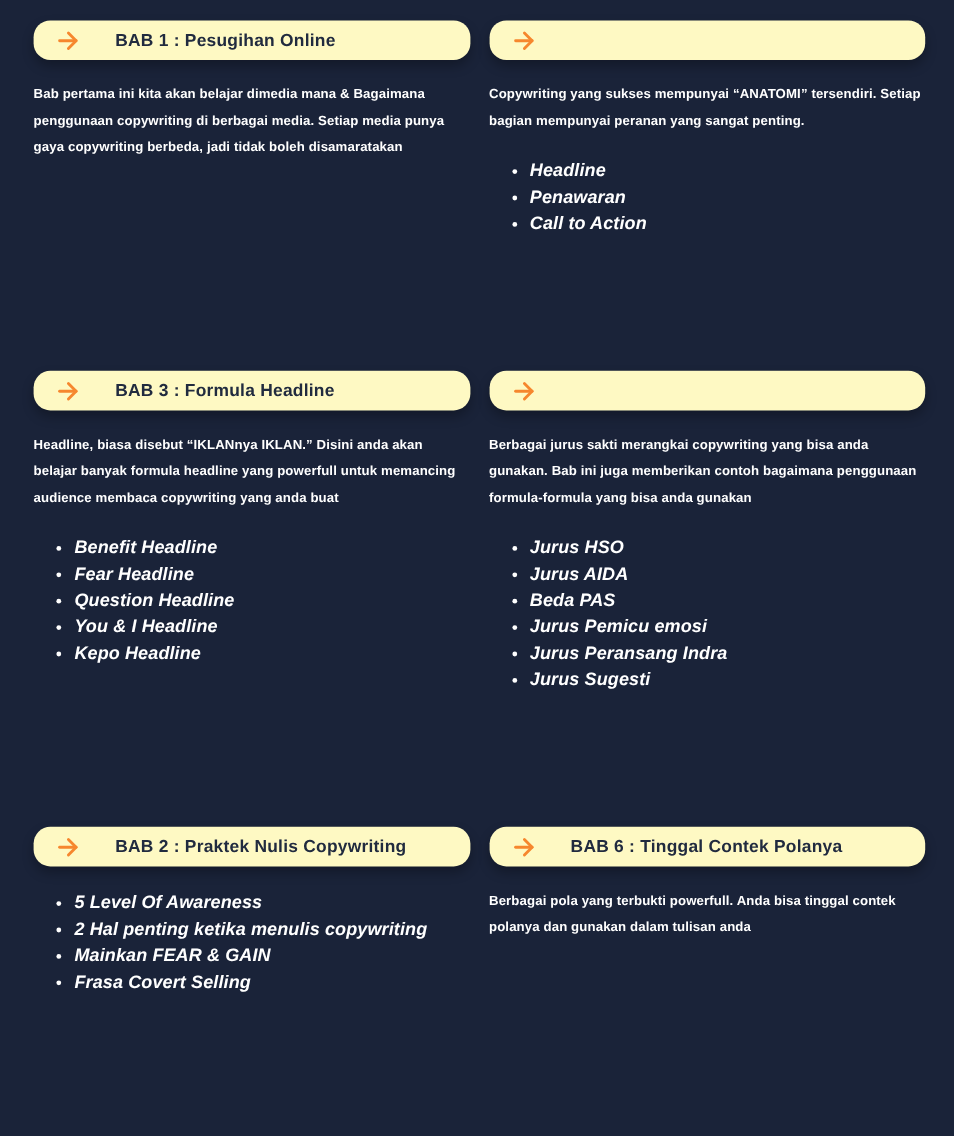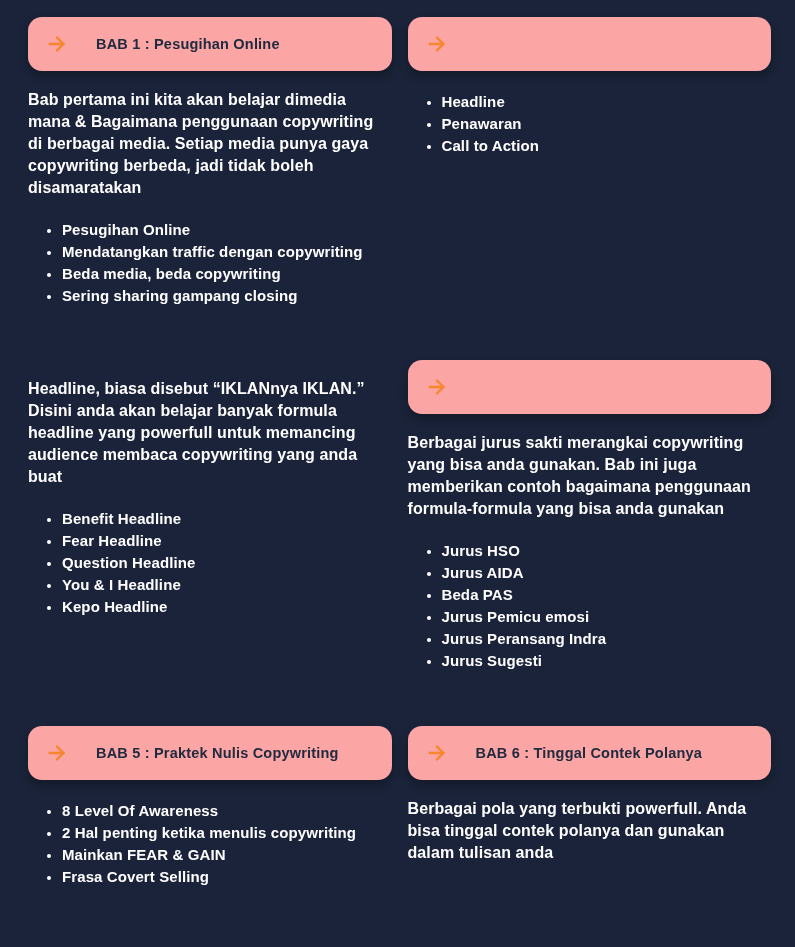--- a/index.html
+++ b/index.html
@@ -15,23 +15,23 @@
     background: #1A2339;
     display: grid;
     grid-template-columns: 1fr 1fr;
     column-gap: 16px;
     row-gap: 34px;
     align-items: start;
     padding: 17px 24px 40px 28px;
   }
   .card { }
   .pill {
-    background: #fca5a5;
+    background: #fef9c3;
     border-radius: 14px;
-    height: 54px;
+    height: 33px;
     display: flex;
     align-items: center;
     padding: 0 18px;
     box-shadow: 0 5px 10px rgba(0,0,0,0.28);
     cursor: pointer;
   }
   .arrow-wrap {
     width: 22px;
     height: 22px;
     flex: 0 0 22px;
@@ -44,80 +44,85 @@
     margin: 0;
     font-size: 14.5px;
     font-weight: 700;
     color: #212B3F;
     letter-spacing: 0.2px;
     white-space: nowrap;
   }
   .desc {
     margin: 18px 0 0 0;
     color: #FFFFFF;
-    font-size: 16px;
+    font-size: 11px;
     line-height: 22px;
     font-weight: 600;
     letter-spacing: 0.1px;
   }
   ul.topics {
     margin: 20px 0 0 0;
     padding-left: 34px;
     color: #FFFFFF;
   }
   ul.topics li {
     font-size: 15px;
     line-height: 22px;
     font-weight: 600;
     letter-spacing: 0.1px;
     color: #FFFFFF;
+    font-style: italic;
   }
   ul.topics li::marker { color: #FFFFFF; font-size: 13px; }
 </style>
 </head>
 <body>
 
 <div class="page">
 
   <section class="card">
     <div class="pill">
       <span class="arrow-wrap">
         <svg width="22" height="22" viewBox="0 0 24 24" fill="none" stroke="#F6872E" stroke-width="2.6" stroke-linecap="round" stroke-linejoin="round">
             <line x1="4" y1="12" x2="19" y2="12"></line>
             <polyline points="12 5 19 12 12 19"></polyline>
           </svg>
       </span>
       <h3>BAB 1 : Pesugihan Online</h3>
     </div>
     <p class="desc">Bab pertama ini kita akan belajar dimedia mana &amp; Bagaimana penggunaan copywriting di berbagai media. Setiap media punya gaya copywriting berbeda, jadi tidak boleh disamaratakan</p>
+  </section>
+
+  <section class="card">
+    <div class="pill">
+      <span class="arrow-wrap">
+        <svg width="22" height="22" viewBox="0 0 24 24" fill="none" stroke="#F6872E" stroke-width="2.6" stroke-linecap="round" stroke-linejoin="round">
+            <line x1="4" y1="12" x2="19" y2="12"></line>
+            <polyline points="12 5 19 12 12 19"></polyline>
+          </svg>
+      </span>
+    </div>
+    <p class="desc">Copywriting yang sukses mempunyai “ANATOMI” tersendiri. Setiap bagian mempunyai peranan yang sangat penting.</p>
     <ul class="topics">
-      <li>Pesugihan Online</li>
-      <li>Mendatangkan traffic dengan copywriting</li>
-      <li>Beda media, beda copywriting</li>
-      <li>Sering sharing gampang closing</li>
+      <li>Headline</li>
+      <li>Penawaran</li>
+      <li>Call to Action</li>
     </ul>
   </section>
 
   <section class="card">
     <div class="pill">
       <span class="arrow-wrap">
         <svg width="22" height="22" viewBox="0 0 24 24" fill="none" stroke="#F6872E" stroke-width="2.6" stroke-linecap="round" stroke-linejoin="round">
             <line x1="4" y1="12" x2="19" y2="12"></line>
             <polyline points="12 5 19 12 12 19"></polyline>
           </svg>
       </span>
+      <h3>BAB 3 : Formula Headline</h3>
     </div>
-    <ul class="topics">
-      <li>Headline</li>
-      <li>Penawaran</li>
-      <li>Call to Action</li>
-    </ul>
-  </section>
-
-  <section class="card">
     <p class="desc">Headline, biasa disebut “IKLANnya IKLAN.” Disini anda akan belajar banyak formula headline yang powerfull untuk memancing audience membaca copywriting yang anda buat</p>
     <ul class="topics">
       <li>Benefit Headline</li>
       <li>Fear Headline</li>
       <li>Question Headline</li>
       <li>You &amp; I Headline</li>
       <li>Kepo Headline</li>
     </ul>
   </section>
 
@@ -142,24 +147,24 @@
   </section>
 
   <section class="card">
     <div class="pill">
       <span class="arrow-wrap">
         <svg width="22" height="22" viewBox="0 0 24 24" fill="none" stroke="#F6872E" stroke-width="2.6" stroke-linecap="round" stroke-linejoin="round">
             <line x1="4" y1="12" x2="19" y2="12"></line>
             <polyline points="12 5 19 12 12 19"></polyline>
           </svg>
       </span>
-      <h3>BAB 5 : Praktek Nulis Copywriting</h3>
+      <h3>BAB 2 : Praktek Nulis Copywriting</h3>
     </div>
     <ul class="topics">
-      <li>8 Level Of Awareness</li>
+      <li>5 Level Of Awareness</li>
       <li>2 Hal penting ketika menulis copywriting</li>
       <li>Mainkan FEAR &amp; GAIN</li>
       <li>Frasa Covert Selling</li>
     </ul>
   </section>
 
   <section class="card">
     <div class="pill">
       <span class="arrow-wrap">
         <svg width="22" height="22" viewBox="0 0 24 24" fill="none" stroke="#F6872E" stroke-width="2.6" stroke-linecap="round" stroke-linejoin="round">

